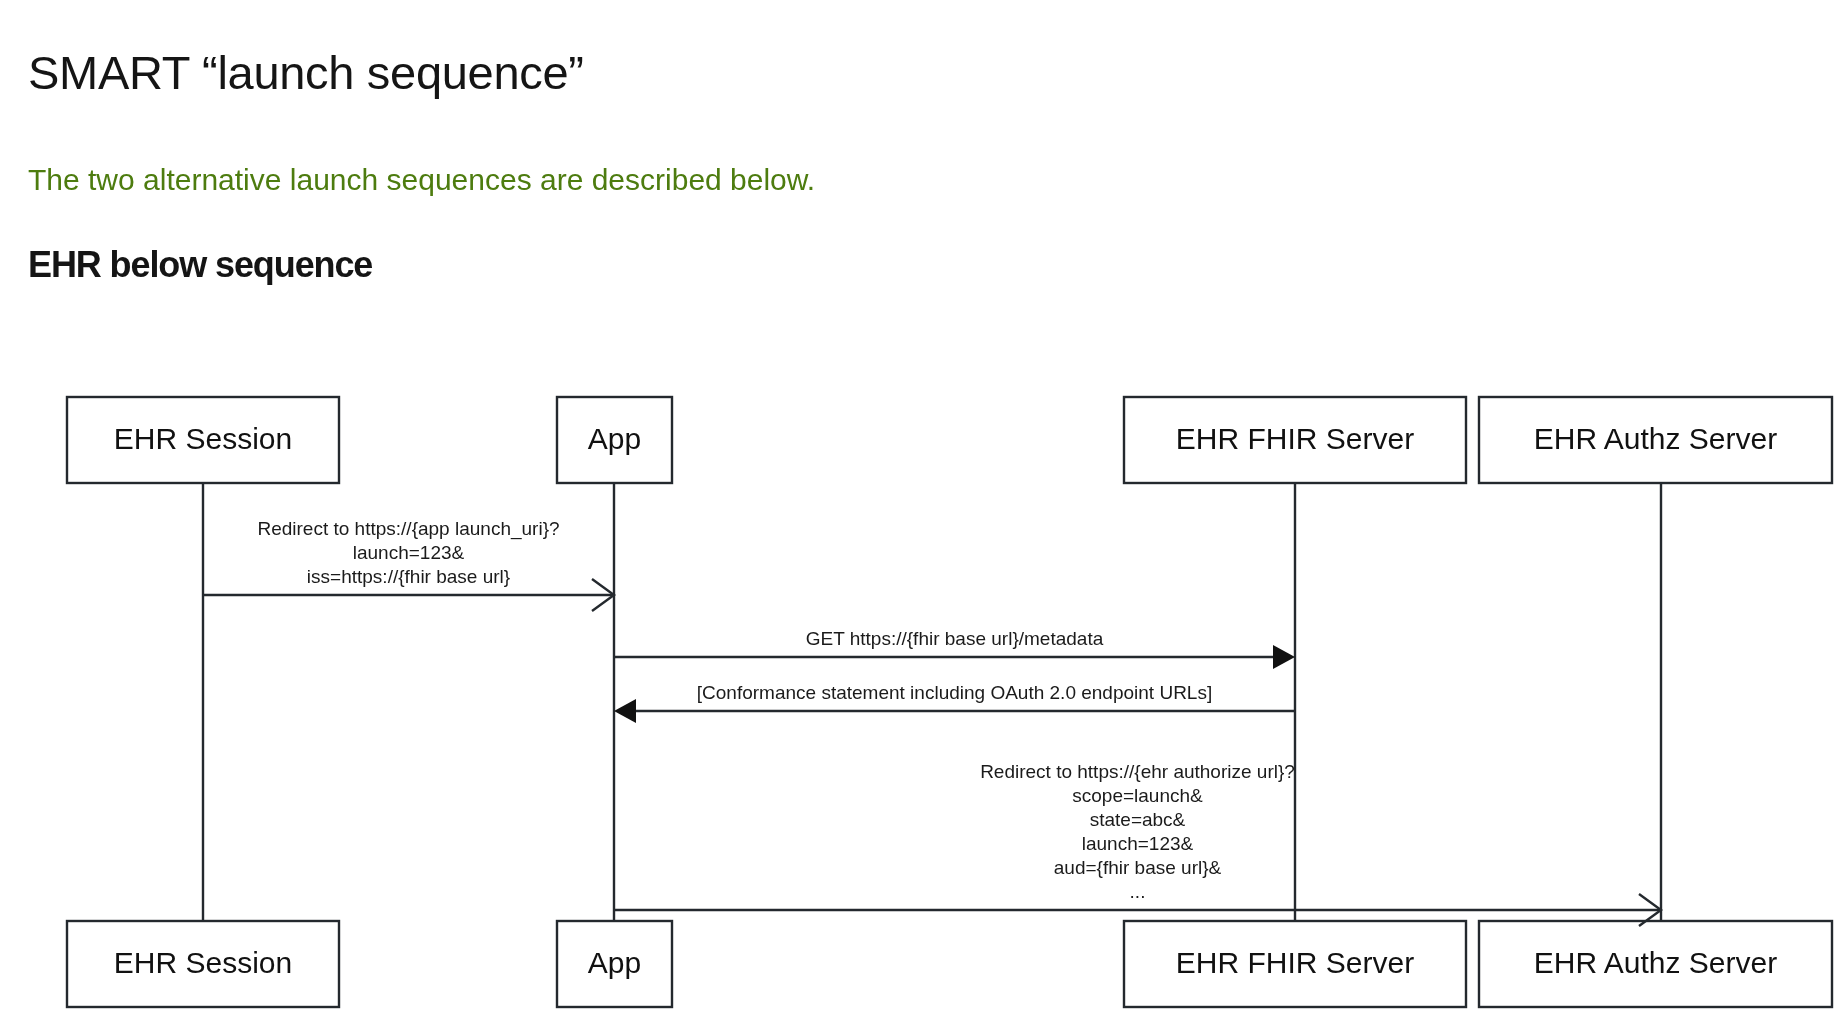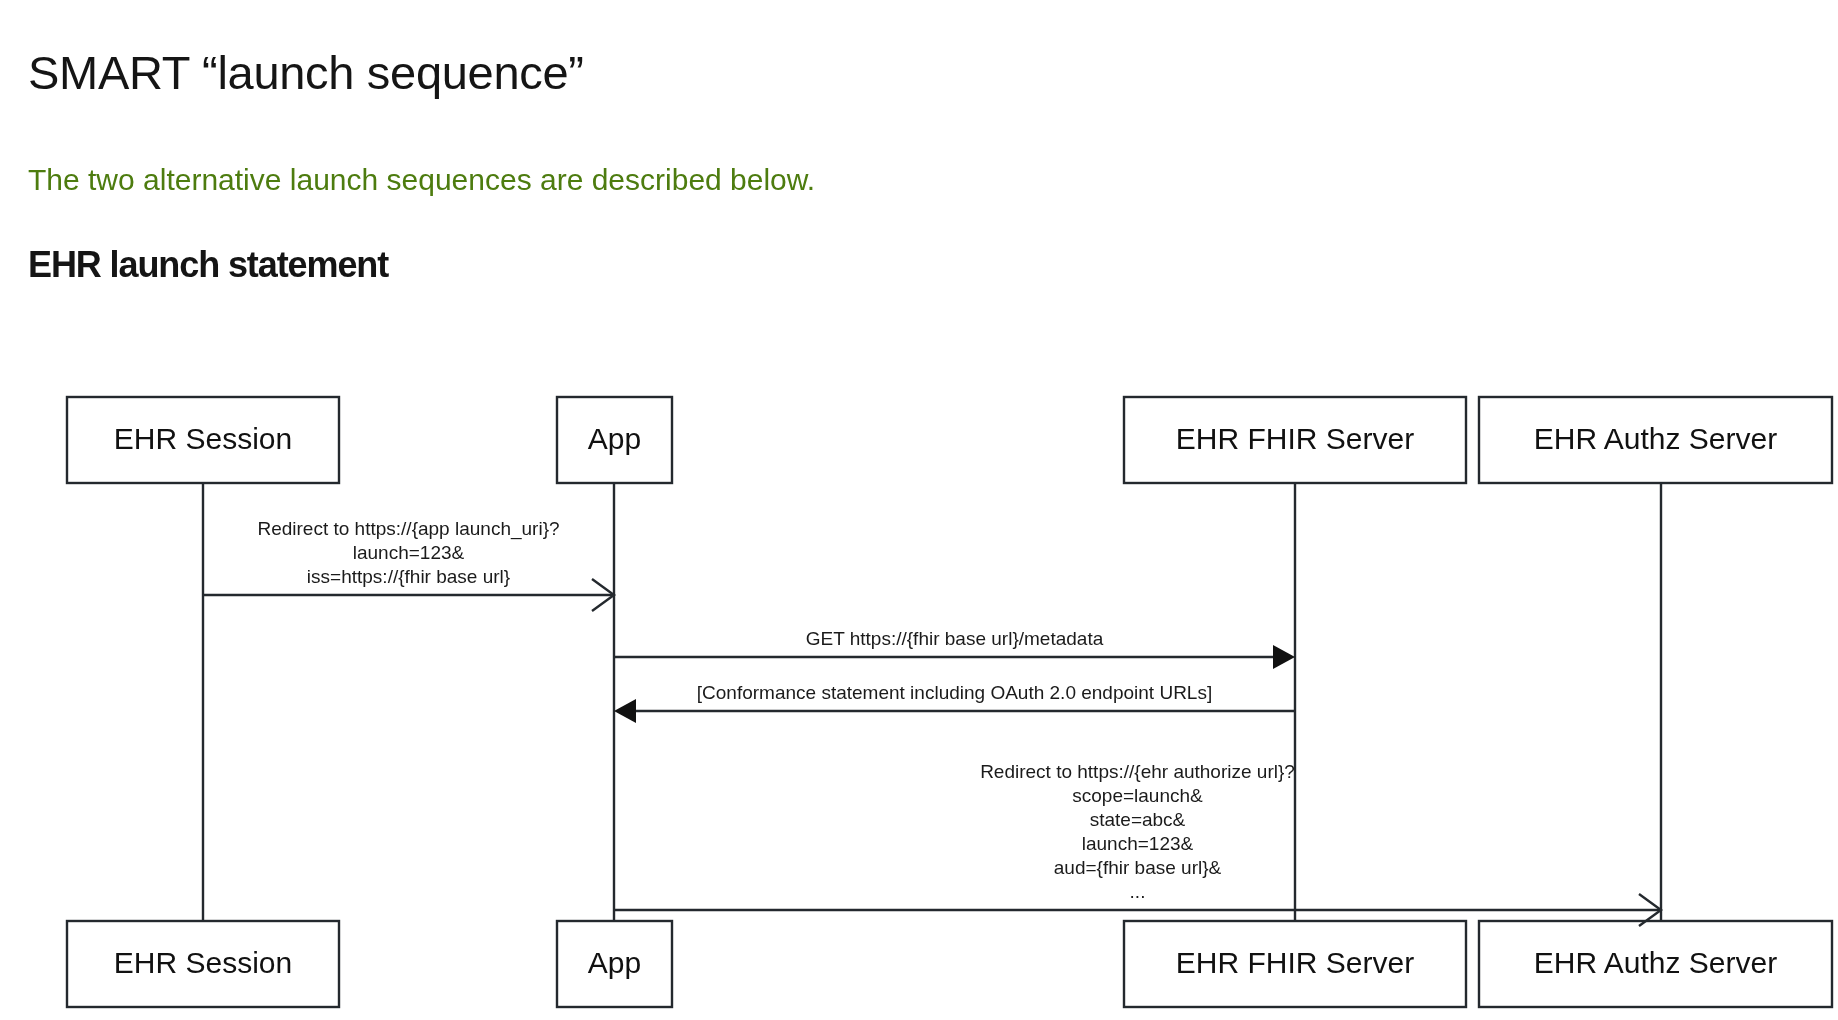--- a/index.html
+++ b/index.html
@@ -92,21 +92,21 @@
     fill: #1b1b1b;
   }
 </style>
 </head>
 <body>
 
 <div class="page">
 
   <h1 class="doc-title">SMART “launch sequence”</h1>
   <p class="doc-paragraph">The two alternative launch sequences are described below.</p>
-  <h2 class="doc-subtitle">EHR launch statement</h2>
+  <h2 class="doc-subtitle">EHR below sequence</h2>
 
   <div class="diagram-wrap">
     <svg id="seq-svg" width="1838" height="700" viewBox="0 320 1838 700">
         <line x1="191" y1="483" x2="191" y2="921" class="lifeline-line"></line>
         <line x1="602" y1="483" x2="602" y2="921" class="lifeline-line"></line>
         <line x1="1283" y1="483" x2="1283" y2="921" class="lifeline-line"></line>
         <line x1="1649" y1="483" x2="1649" y2="921" class="lifeline-line"></line>
         <g>
           <rect x="55" y="397" width="272" height="86" class="lifeline-box"></rect>
           <text x="191" y="441" class="lifeline-label">EHR Session</text>

